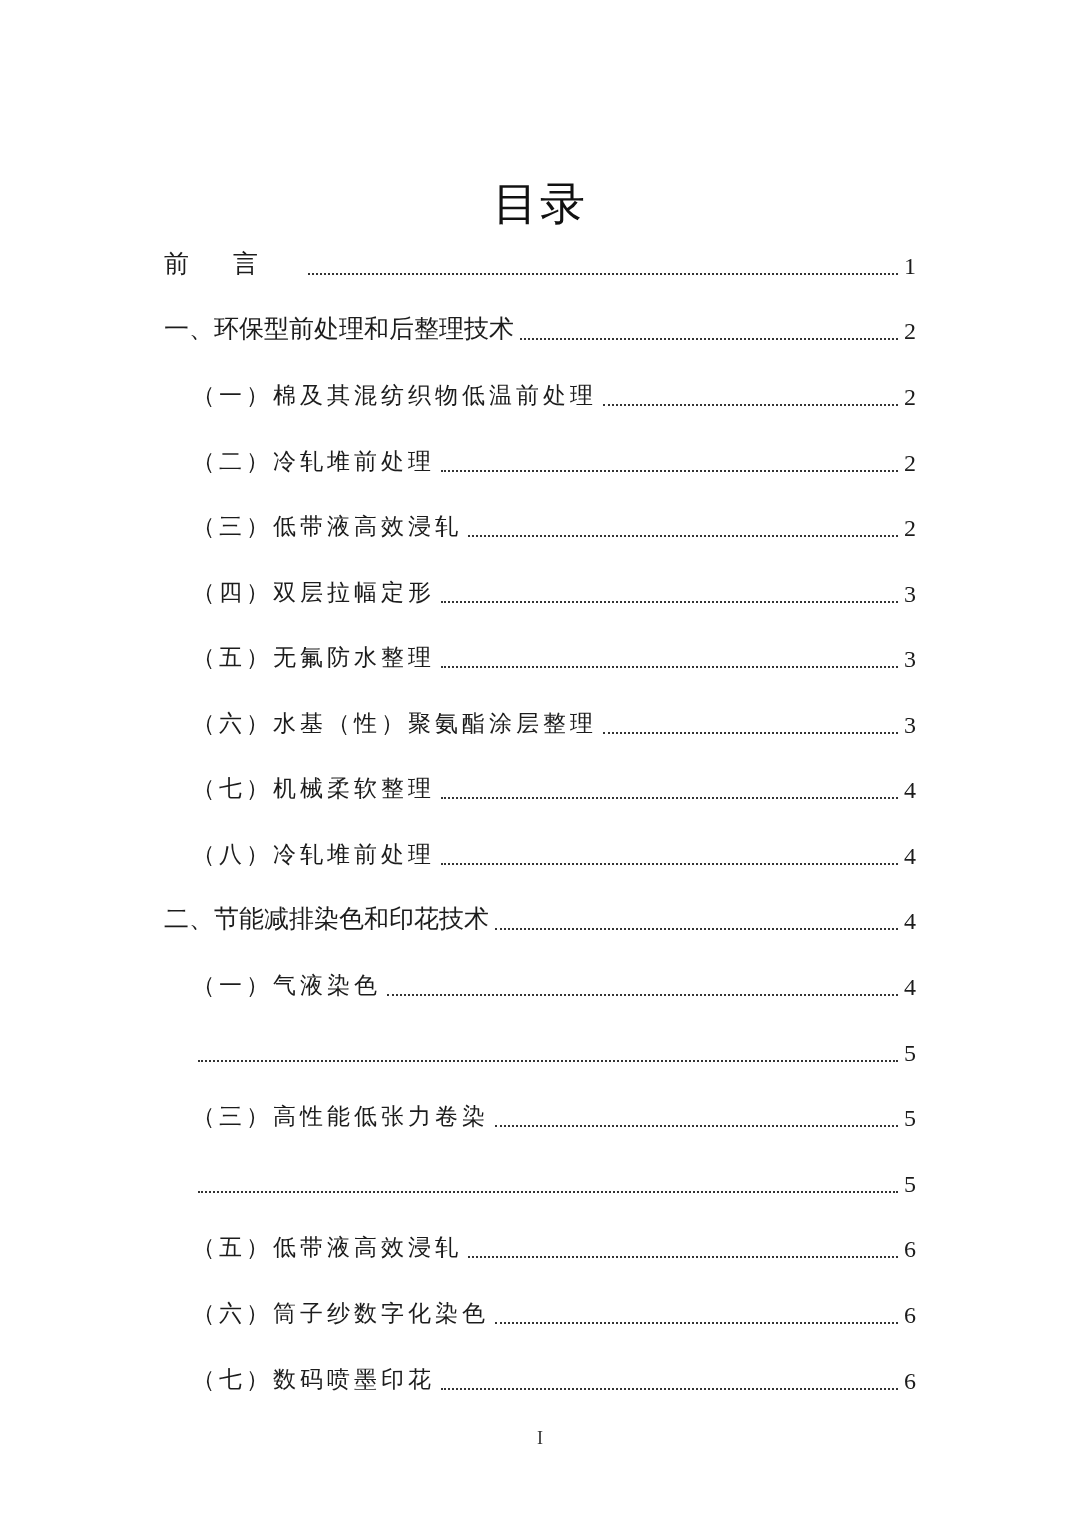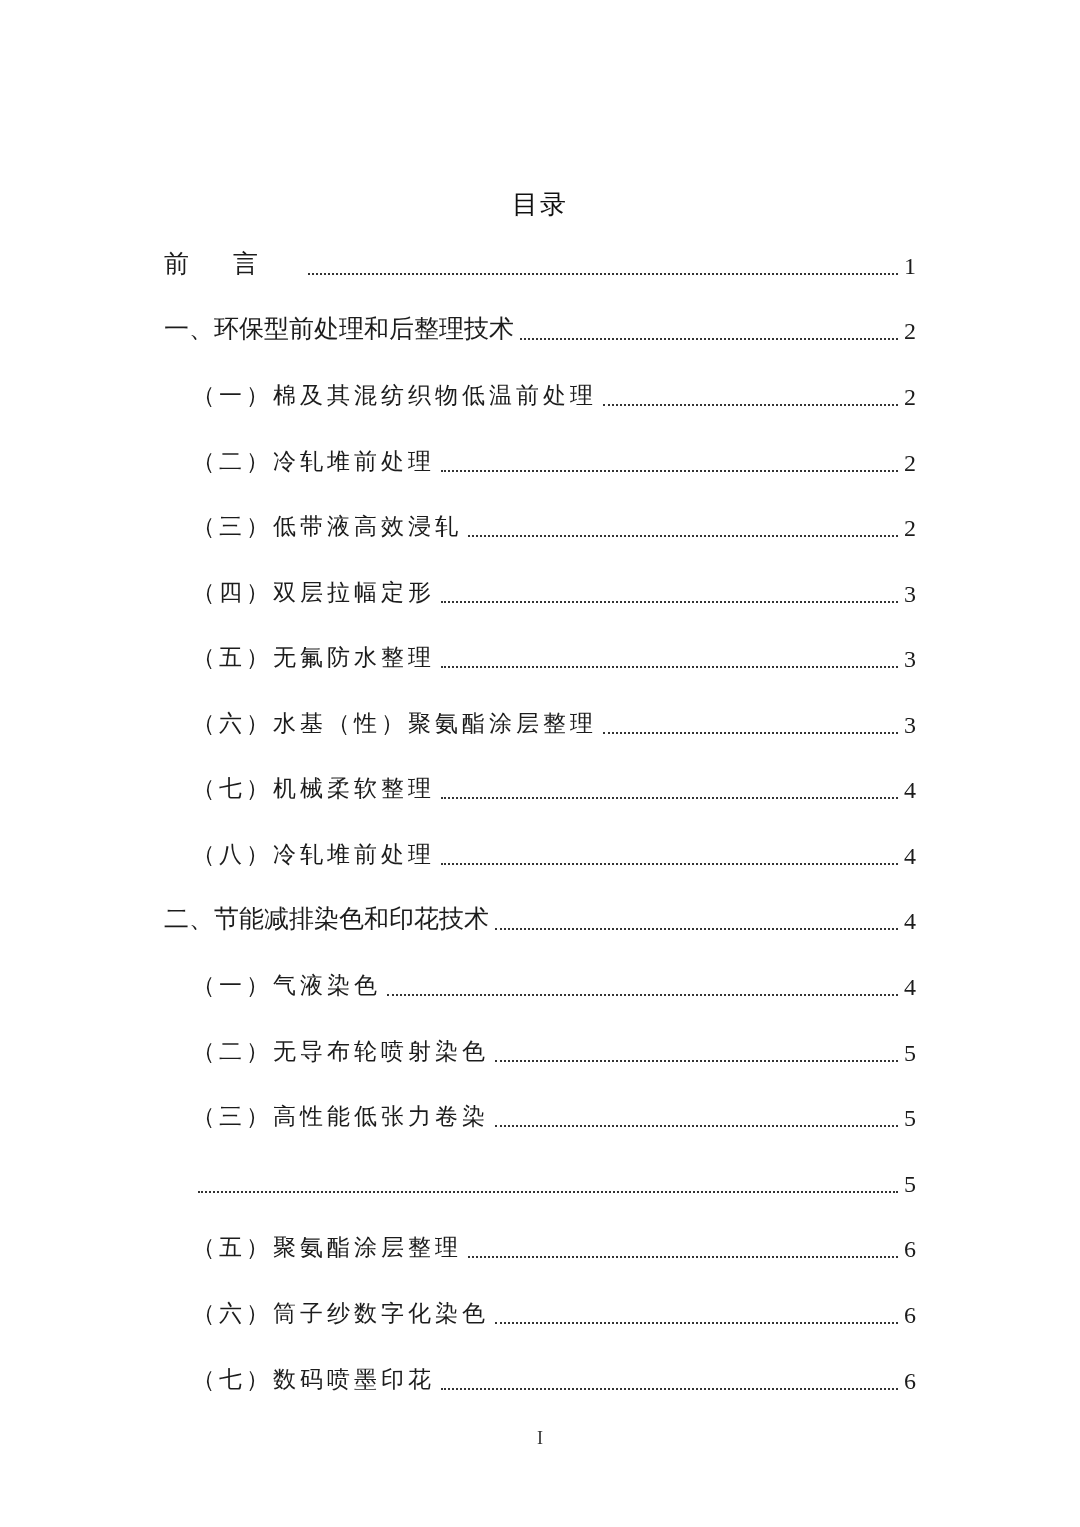--- a/index.html
+++ b/index.html
@@ -21,21 +21,21 @@
       height: 1527px;
       background: #ffffff;
     }
     .title {
       position: absolute;
       left: 0;
       top: 176px;
       width: 1080px;
       text-align: center;
       font-family: "DejaVu Sans", sans-serif;
-      font-size: 26px;
+      font-size: 45px;
       line-height: 56px;
       letter-spacing: 2px;
       color: #111;
     }
     .toc {
       position: absolute;
       left: 0;
       top: 0;
       width: 1080px;
     }
@@ -152,35 +152,34 @@
       <span class="toc-label">二、节能减排染色和印花技术</span>
       <span class="leader"></span>
       <span class="page-num">4</span>
     </div>
     <div class="toc-row level-2" style="top:961px">
       <span class="toc-label">（一）气液染色</span>
       <span class="leader"></span>
       <span class="page-num">4</span>
     </div>
     <div class="toc-row level-2" style="top:1027px">
-      <span class="toc-label">（二）无导布轮喷射染色</span>
       <span class="leader"></span>
       <span class="page-num">5</span>
     </div>
     <div class="toc-row level-2" style="top:1092px">
       <span class="toc-label">（三）高性能低张力卷染</span>
       <span class="leader"></span>
       <span class="page-num">5</span>
     </div>
     <div class="toc-row level-2" style="top:1158px">
       <span class="leader"></span>
       <span class="page-num">5</span>
     </div>
     <div class="toc-row level-2" style="top:1223px">
-      <span class="toc-label">（五）聚氨酯涂层整理</span>
+      <span class="toc-label">（五）低带液高效浸轧</span>
       <span class="leader"></span>
       <span class="page-num">6</span>
     </div>
     <div class="toc-row level-2" style="top:1289px">
       <span class="toc-label">（六）筒子纱数字化染色</span>
       <span class="leader"></span>
       <span class="page-num">6</span>
     </div>
     <div class="toc-row level-2" style="top:1355px">
       <span class="toc-label">（七）数码喷墨印花</span>

